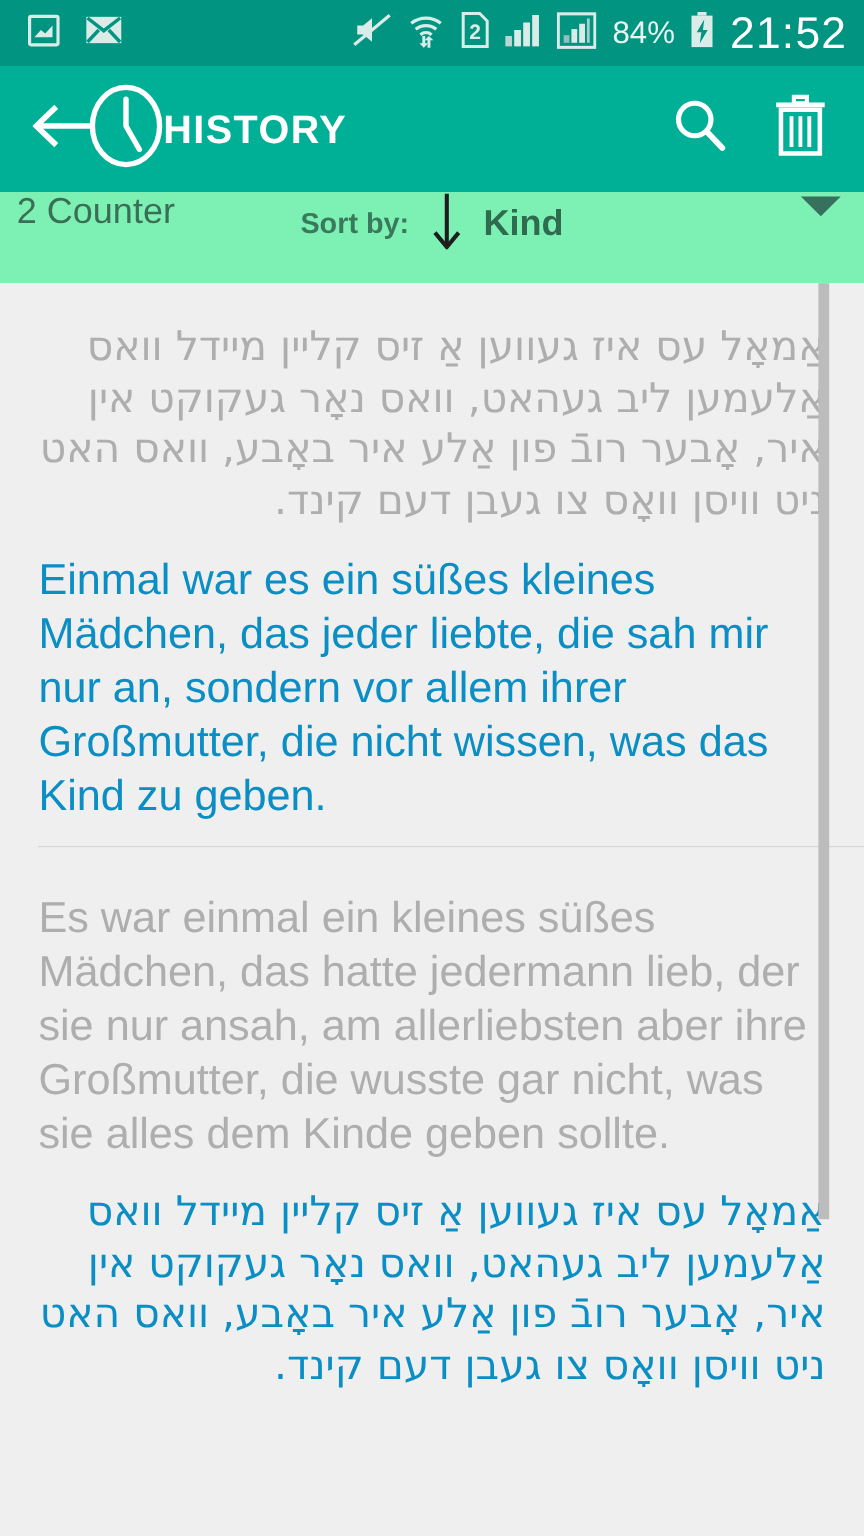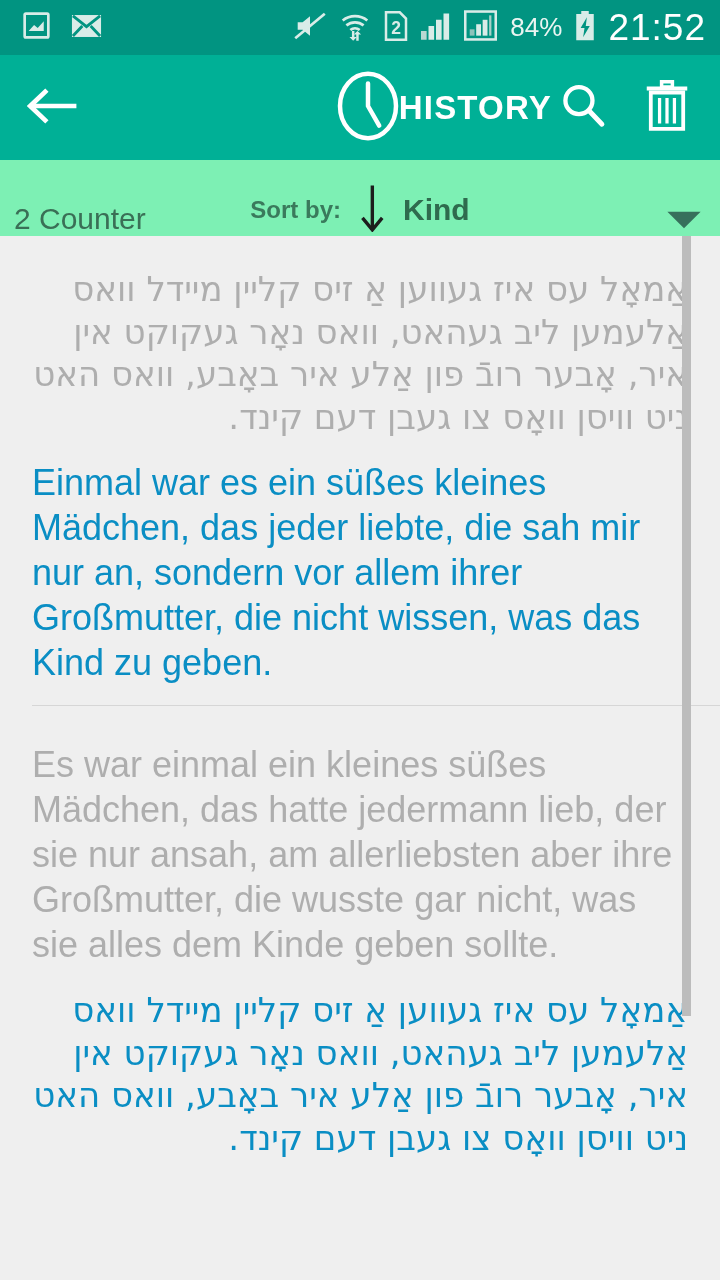--- a/index.html
+++ b/index.html
@@ -27,34 +27,34 @@
 
   
   .app-bar{
     height:105px; width:720px;
     background:#00b096;
     display:flex; align-items:center;
     padding:0 22px;
   }
   .back-btn{ width:62px; height:62px; display:flex; align-items:center; justify-content:center; }
   .title-wrap{
-    flex:1; display:flex; align-items:center; justify-content:flex-end; 
+    flex:1; display:flex; align-items:center; justify-content:flex-start; 
     margin-left:-10px;
   }
   .app-title{
     color:#ffffff; font-size:33px; font-weight:bold; letter-spacing:1.2px;
   }
   .bar-btn{ width:62px; height:62px; display:flex; align-items:center; justify-content:center; }
   .bar-btn.search{ margin-right:22px; }
 
   
   .sort-bar{
     height:76px; width:720px;
     background:#7df0b4;
-    display:flex; align-items:flex-end;
+    display:flex; align-items:flex-start;
     padding:0 18px 0 14px;
     position:relative;
   }
   .counter{
     font-size:30px; color:#3a6f56; font-weight:normal;
   }
   .sort-group{
     position:absolute; left:50%; transform:translateX(-50%);
     display:flex; align-items:center; gap:18px;
   }

